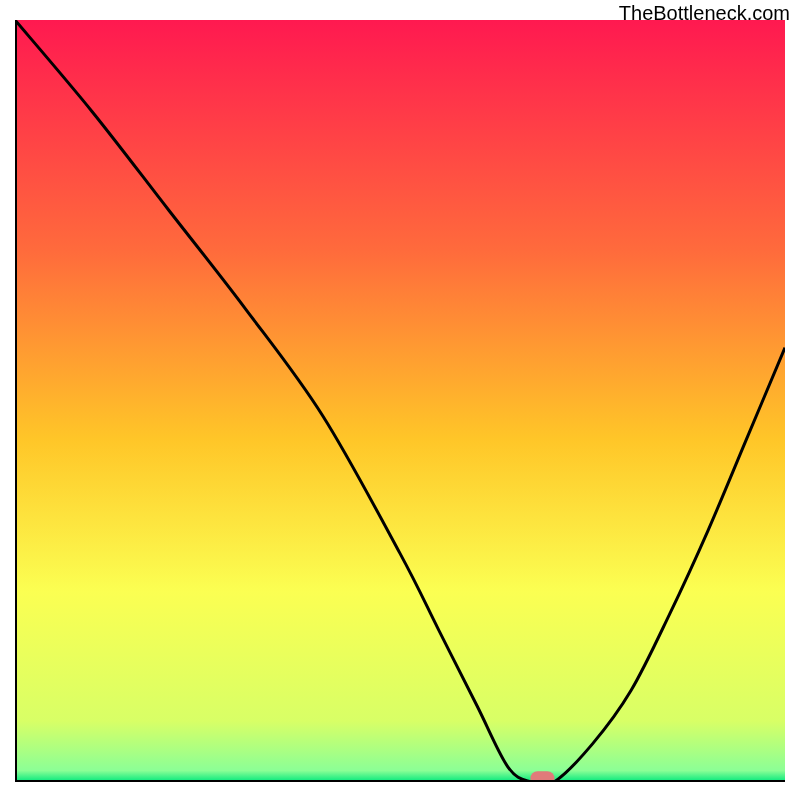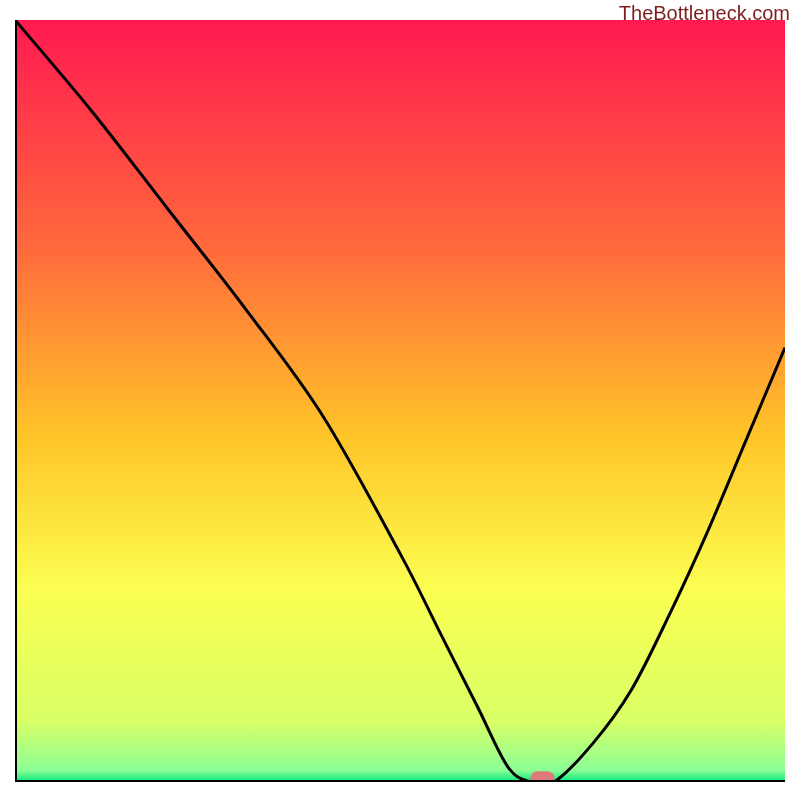--- a/index.html
+++ b/index.html
@@ -13,21 +13,21 @@
   .chart-container {
     position: relative;
     width: 800px;
     height: 800px;
     background: white;
   }
   .watermark {
     position: absolute;
     top: 2px;
     right: 10px;
-    color: #7f1d1d;
+    color: #000000;
     font-size: 20px;
     font-weight: 500;
     z-index: 10;
   }
   .plot-area {
     position: absolute;
     left: 15px;
     top: 20px;
     width: 770px;
     height: 762px;

